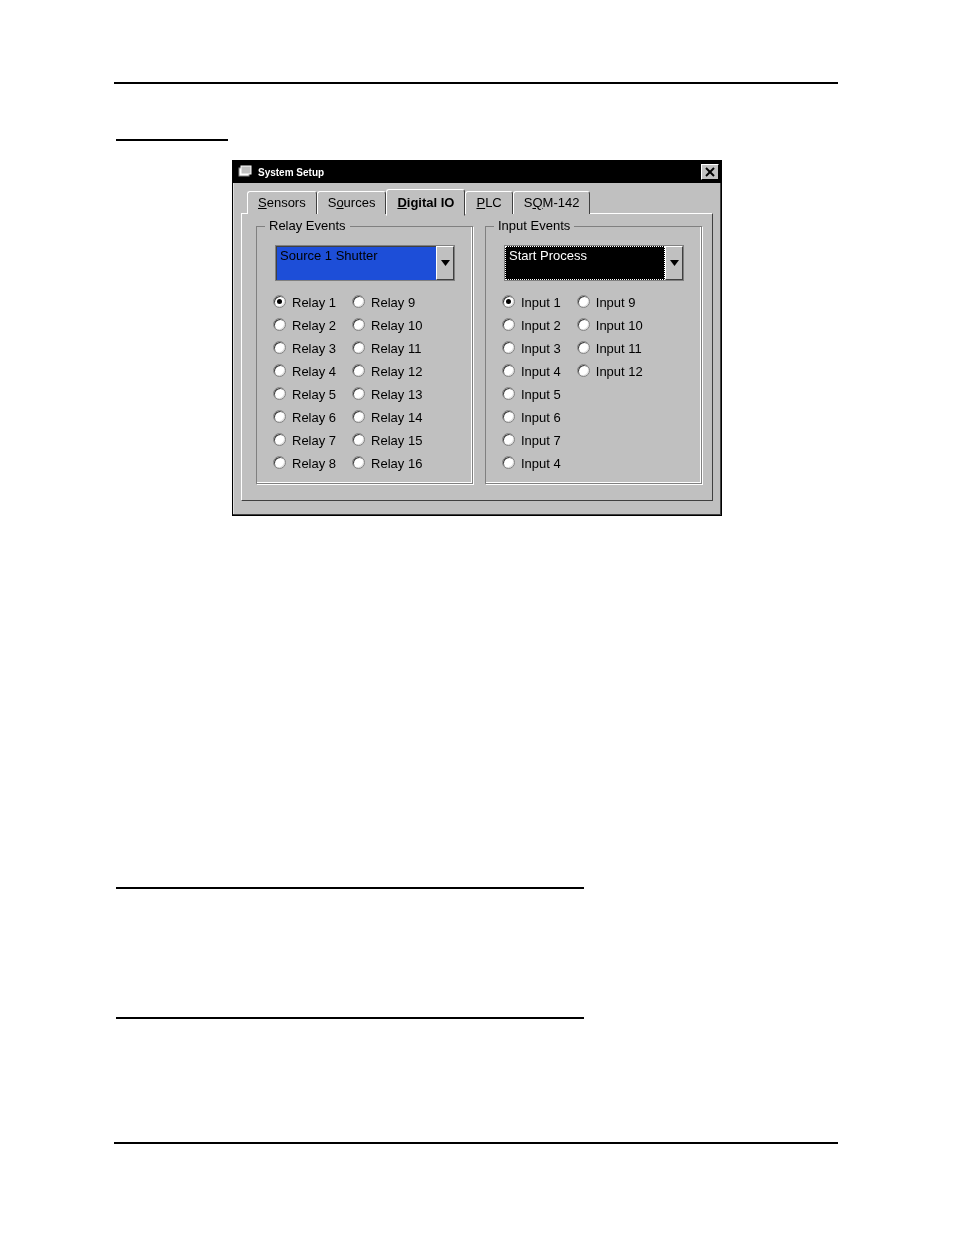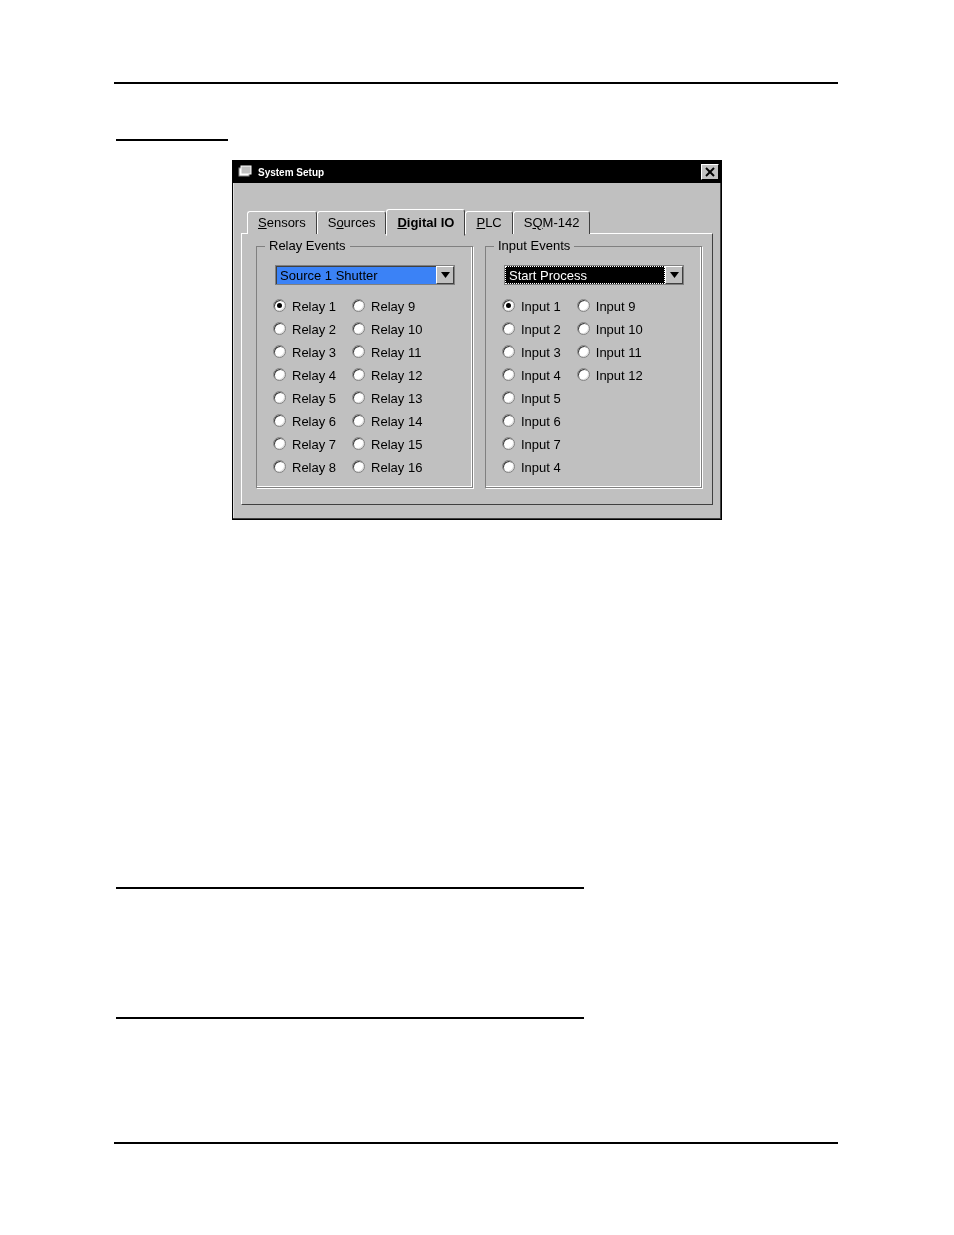--- a/index.html
+++ b/index.html
@@ -66,21 +66,20 @@
     display: inline-flex;
     align-items: center;
     justify-content: center;
     font-size: 11px;
     font-weight: bold;
     color: #000;
     cursor: pointer;
   }
   .client {
     padding: 6px 8px 14px 8px;
-    margin-top: 20px;
   }
 
   .tabstrip {
     display: flex;
     align-items: flex-end;
     padding-left: 6px;
     margin-bottom: -1px;
   }
   .tab {
     background: #c0c0c0;
@@ -128,23 +127,23 @@
     left: 8px;
     background: #c0c0c0;
     padding: 0 4px;
     font-size: 13px;
     color: #000;
   }
 
   .combo {
     display: flex;
     width: 180px;
-    height: 20px;
+    height: 36px;
     margin: 0 0 14px 8px;
-    background: #3b82f6;
+    background: #1d4ed8;
     border: 1px solid #808080;
     box-shadow: inset 1px 1px 0 #404040;
   }
   .combo.sel .combo-text {
     background: #000;
     color: #fff;
     outline: 1px dotted #fff;
     outline-offset: -1px;
   }
   .combo-text {

